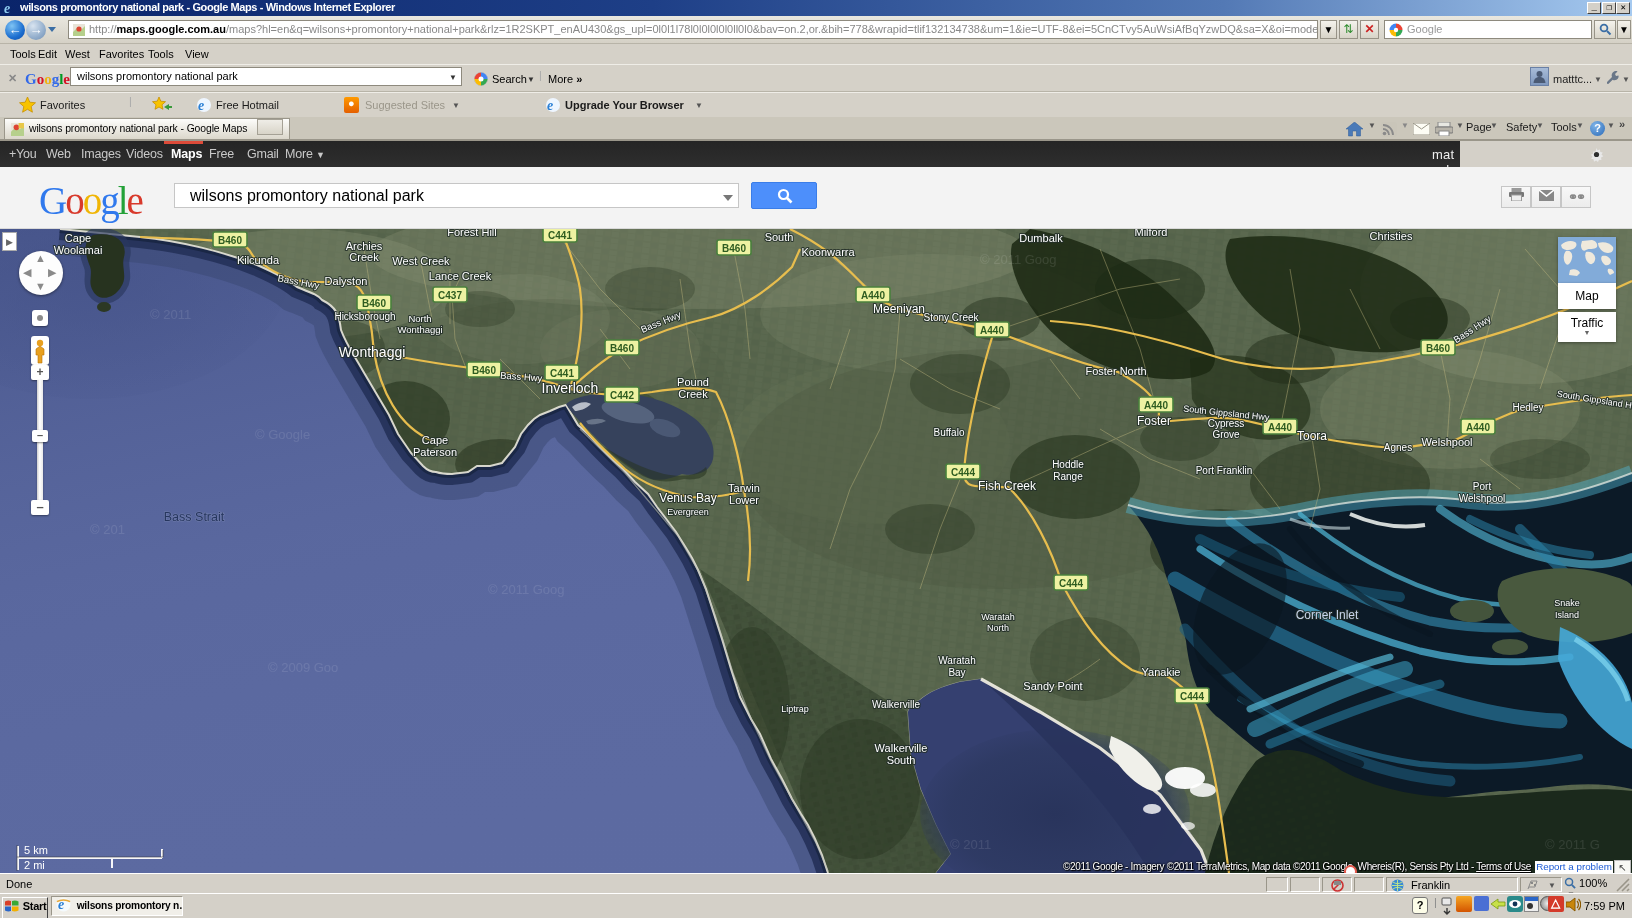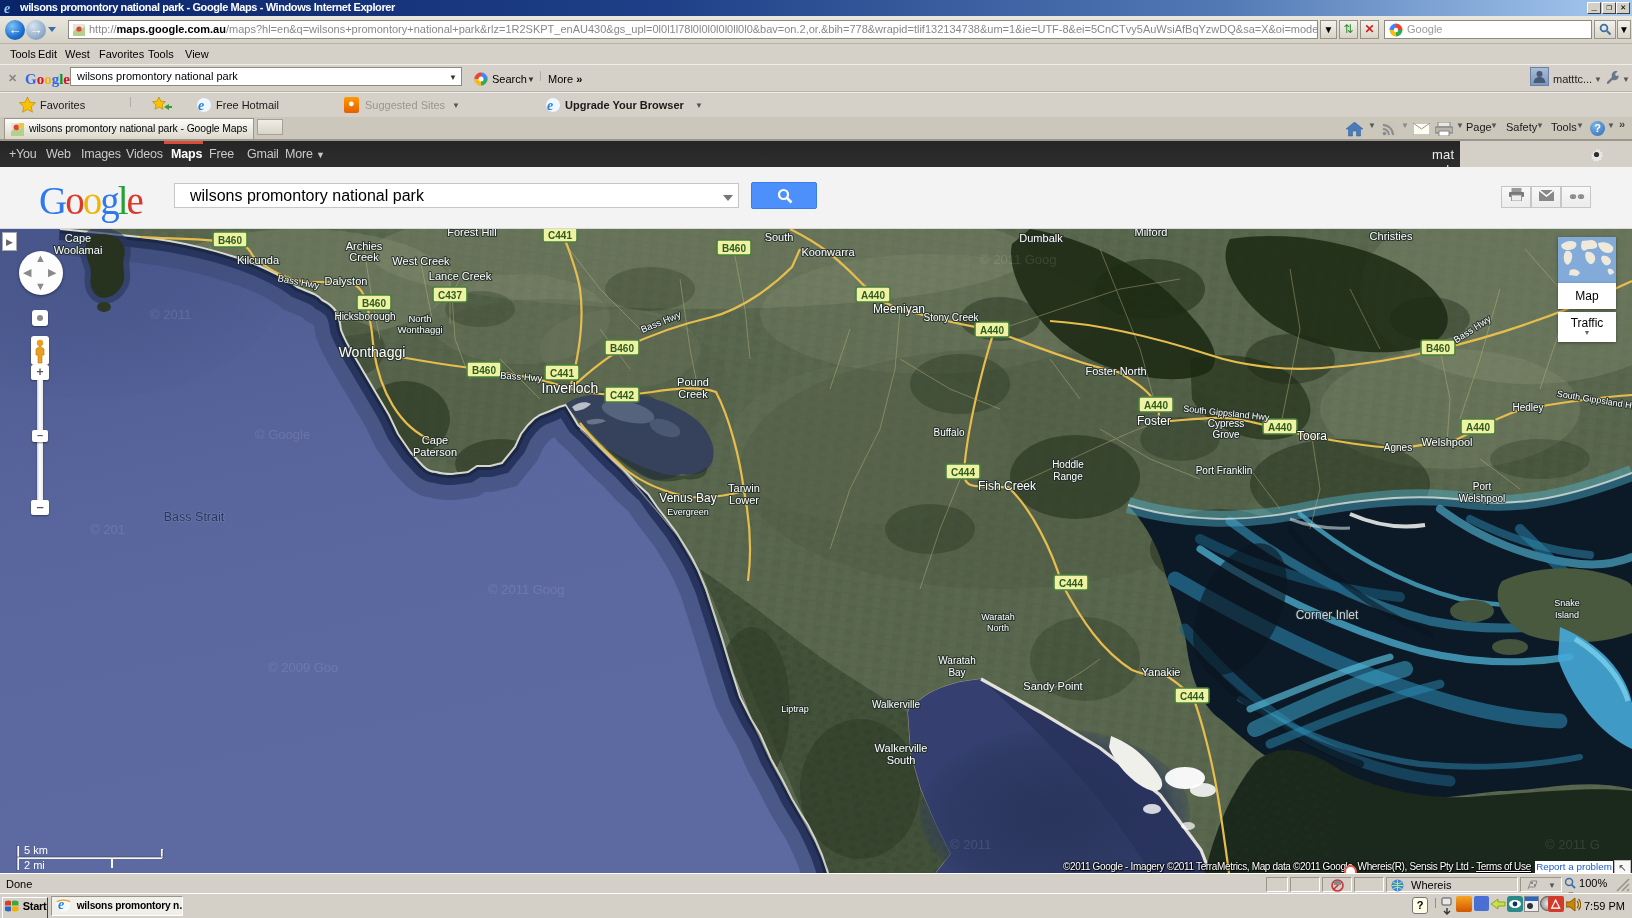--- a/index.html
+++ b/index.html
@@ -32,21 +32,21 @@
 #gtoolbar{position:absolute;left:0;top:64px;width:1632px;height:28px;background:#d5d1c8;
  border-top:1px solid #efede7;border-bottom:1px solid #b8b4a8;font-size:11px;}
 #gtb-field{position:absolute;left:70px;top:2px;width:392px;height:19px;background:#fff;
  border:1px solid #8e8a7e;font-size:11px;line-height:17px;color:#000;}
 
 #favbar{position:absolute;left:0;top:92px;width:1632px;height:25px;background:#d5d1c8;
  border-top:1px solid #efede7;font-size:11px;color:#1a1a1a;}
 
 #tabrow{position:absolute;left:0;top:117px;width:1632px;height:24px;background:#cbc7bb;
  border-bottom:2px solid #9a968a;font-size:11px;}
-#tab1{position:absolute;left:4px;top:1px;width:250px;height:21px;background:linear-gradient(#fdfdfb,#dbd7cb);
+#tab1{position:absolute;left:4px;top:1px;width:286px;height:21px;background:linear-gradient(#fdfdfb,#dbd7cb);
  border:1px solid #9a968a;border-bottom:none;line-height:20px;font-size:10.4px;letter-spacing:-0.1px;white-space:nowrap;overflow:hidden;}
 #tab2{position:absolute;left:257px;top:2px;width:26px;height:16px;background:linear-gradient(#efede7,#d8d4c8);
  border:1px solid #a5a195;}
 .cmditem{position:absolute;top:4px;color:#1a1a1a;}
 
 #gnav{position:absolute;left:0;top:141px;width:1460px;height:26px;background:#2d2d2d;
  background:linear-gradient(#252525,#2e2e2e);font-size:12.5px;letter-spacing:-0.2px;color:#c9c9c9;}
 #gnav span{position:absolute;top:6px;}
 #redline{position:absolute;left:164px;top:0;width:39px;height:3px;background:#dd4b39;}
 
@@ -690,21 +690,21 @@
         <line x1="2.5" y1="10.5" x2="10.5" y2="2.5" stroke="#cc3333" stroke-width="1.6"></line>
         <rect x="3" y="2" width="7" height="4" fill="#888"></rect>
       </svg>
  </div>
  <div class="scell" style="left:1354px;width:30px"></div>
  <div class="scell" style="left:1386px;width:132px">
    <svg width="13" height="13" viewBox="0 0 13 13" style="margin:1px 0 0 4px;vertical-align:-2px">
         <circle cx="6.5" cy="6.5" r="6" fill="#3a8ad4"></circle>
         <path d="M1 6.5 h11 M6.5 1 v11 M2 3 a7 7 0 0 0 9 0 M2 10 a7 7 0 0 1 9 0" stroke="#bde08a" stroke-width="1" fill="none"></path>
       </svg>
-   <span style="margin-left:4px;vertical-align:1px">Whereis</span>
+   <span style="margin-left:4px;vertical-align:1px">Franklin</span>
  </div>
  <div class="scell" style="left:1520px;width:42px">
   <svg width="12" height="11" viewBox="0 0 12 11" style="margin:1px 0 0 6px">
         <path d="M1 10 L4 2 h6 L8 8 h-6" fill="#d8d4c8" stroke="#888"></path>
         <rect x="4" y="3" width="2" height="2" fill="#888"></rect>
         <rect x="7" y="5" width="2" height="2" fill="#888"></rect>
       </svg>
   <span style="font-size:8px;color:#555;margin-left:6px;vertical-align:2px">▼</span>
  </div>
  <div class="scell" style="left:1564px;width:50px;border:none;">

